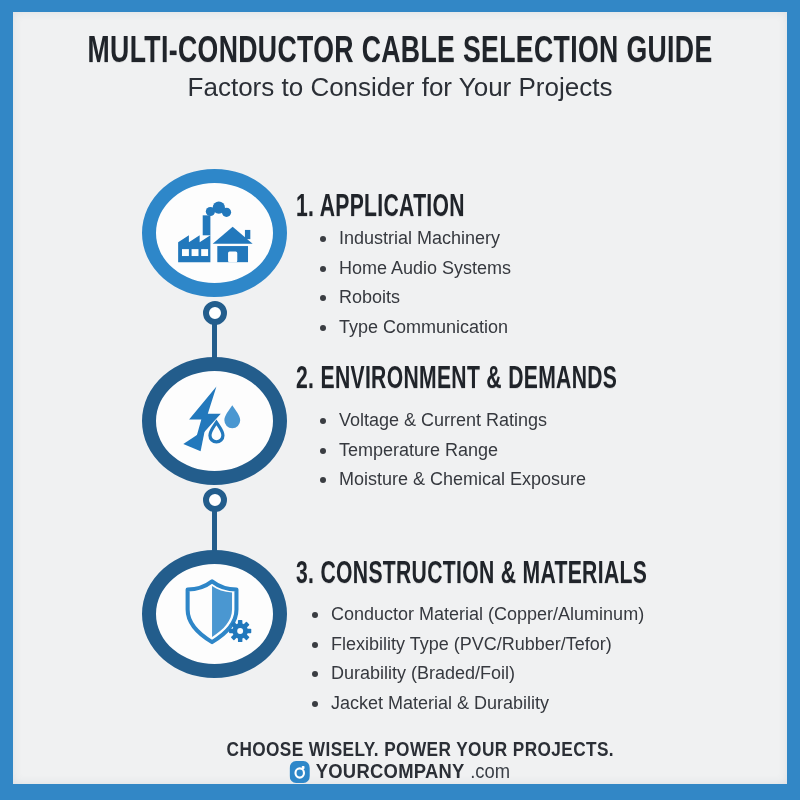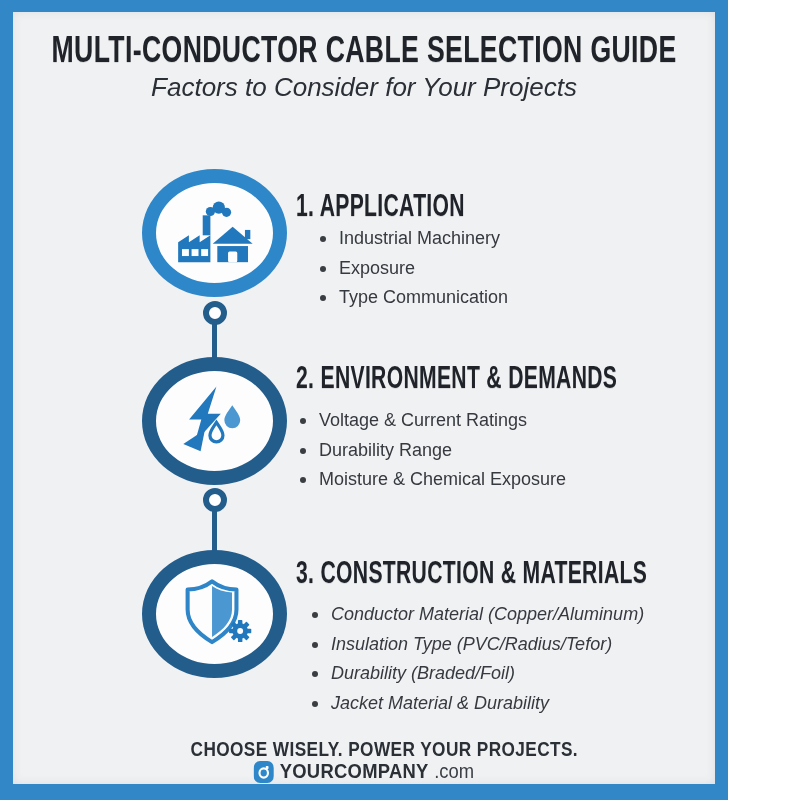--- a/index.html
+++ b/index.html
@@ -1,26 +1,26 @@
 <!DOCTYPE html>
 <html style="--frame: #3287c6; --bg: #f0f1f2; --ring-bright: #2e87c9; --ring-dark: #235d8c; --icon-blue: #2278bc; --icon-light: #4a97d1; --ink: #20242a; --body-text: #36393f;"><head>
 <meta charset="utf-8">
 <style>
   html,body{margin:0;padding:0;}
   body{width:800px;height:800px;overflow:hidden;font-family:"Liberation Sans",sans-serif;}
-  .stage{position:relative;width:728px;height:800px;background:var(--frame,#3287c6);}
+  .stage{position:relative;width:800px;height:800px;background:var(--frame,#3287c6);}
   .inner{position:absolute;left:13px;top:12px;right:13px;bottom:16px;background:var(--bg,#f0f1f2);
          box-shadow:inset 0 0 10px rgba(40,70,100,.10);}
   
   .title-row{position:absolute;left:0;right:0;top:30px;display:flex;justify-content:center;}
   .title-row .t{flex:none;white-space:nowrap;font-size:37px;line-height:40px;font-weight:700;
         color:var(--ink,#20242a);letter-spacing:.5px;transform:scaleX(.72);
         text-shadow:0 1px 0 rgba(0,0,0,.10);}
   .subtitle-row{position:absolute;left:0;right:0;top:72px;text-align:center;}
-  .subtitle-row .s{font-size:26px;color:#2b2f36;font-style:italic;}
+  .subtitle-row .s{font-size:26px;color:#2b2f36;}
   
   .ring{position:absolute;border-radius:50%;background:#fdfdfd;display:flex;align-items:center;justify-content:center;
         width:117px;height:100px;border:14px solid var(--ring-dark,#235d8c);}
   .ring.bright{border-color:var(--ring-bright,#2e87c9);}
   .r1{left:142px;top:169px;}
   .r2{left:142px;top:357px;}
   .r3{left:142px;top:550px;}
   .donut{position:absolute;width:12px;height:12px;border:6px solid var(--ring-dark,#235d8c);
          border-radius:50%;background:#fff;}
   .d1{left:203px;top:301px;}
@@ -30,22 +30,22 @@
   .l2{top:510px;height:42px;}
   
   .sec-head{position:absolute;left:296px;white-space:nowrap;font-weight:700;font-size:32px;line-height:32px;
             color:var(--ink,#20242a);letter-spacing:.5px;transform:scaleX(.66);transform-origin:left center;
             text-shadow:0 1px 0 rgba(0,0,0,.10);}
   .h1{top:189px;}
   .h2{top:361px;}
   .h3{top:556px;}
   .bullets{position:absolute;margin:0;padding:0;list-style:none;}
   .b1{left:320px;top:224px;}
-  .b2{left:300px;top:406px;}
-  .b3{left:312px;top:600px;font-style:italic;}
+  .b2{left:320px;top:406px;}
+  .b3{left:312px;top:600px;}
   .bullets li{position:relative;padding-left:19px;font-size:18px;line-height:29.5px;color:var(--body-text,#36393f);}
   .bullets .dot{position:absolute;left:0;top:12px;width:6px;height:6px;border-radius:50%;background:#3a3d42;}
   
   .tagline-row{position:absolute;left:0;right:0;top:737px;display:flex;justify-content:center;margin-left:40px;}
   .tagline-row .t{flex:none;white-space:nowrap;font-size:21px;font-weight:700;letter-spacing:.5px;
         color:#2b2f36;transform:scaleX(.82);}
   .brand-row{position:absolute;left:0;right:0;top:760px;display:flex;justify-content:center;align-items:center;
         gap:6px;transform:scaleX(.92);}
   .brand-row .bname{font-size:20px;font-weight:700;color:#2b2f36;letter-spacing:.3px;}
   .brand-row .bsuf{font-size:20px;font-weight:400;color:#3a3f46;}
@@ -129,31 +129,32 @@
     <span>2.</span>
     <span>ENVIRONMENT &amp; DEMANDS</span>
   </div>
   <div class="sec-head h3">
     <span>3.</span>
     <span>CONSTRUCTION &amp; MATERIALS</span>
   </div>
 
   <ul class="bullets b1">
     <li><span class="dot"></span><span>Industrial Machinery</span></li>
-    <li><span class="dot"></span><span>Exposure</span></li>
+    <li><span class="dot"></span><span>Home Audio Systems</span></li>
+    <li><span class="dot"></span><span>Roboits</span></li>
     <li><span class="dot"></span><span>Type Communication</span></li>
   </ul>
   <ul class="bullets b2">
     <li><span class="dot"></span><span>Voltage &amp; Current Ratings</span></li>
-    <li><span class="dot"></span><span>Durability Range</span></li>
+    <li><span class="dot"></span><span>Temperature Range</span></li>
     <li><span class="dot"></span><span>Moisture &amp; Chemical Exposure</span></li>
   </ul>
   <ul class="bullets b3">
     <li><span class="dot"></span><span>Conductor Material (Copper/Aluminum)</span></li>
-    <li><span class="dot"></span><span>Insulation Type (PVC/Radius/Tefor)</span></li>
+    <li><span class="dot"></span><span>Flexibility Type (PVC/Rubber/Tefor)</span></li>
     <li><span class="dot"></span><span>Durability (Braded/Foil)</span></li>
     <li><span class="dot"></span><span>Jacket Material &amp; Durability</span></li>
   </ul>
 
   <div class="tagline-row">
     <span class="t">CHOOSE WISELY. POWER YOUR PROJECTS.</span>
   </div>
   <div class="brand-row">
     <svg width="22" height="22" viewBox="0 0 22 22">
       <rect x="0" y="0" width="22" height="22" rx="7" fill="#2e87c9"></rect>

